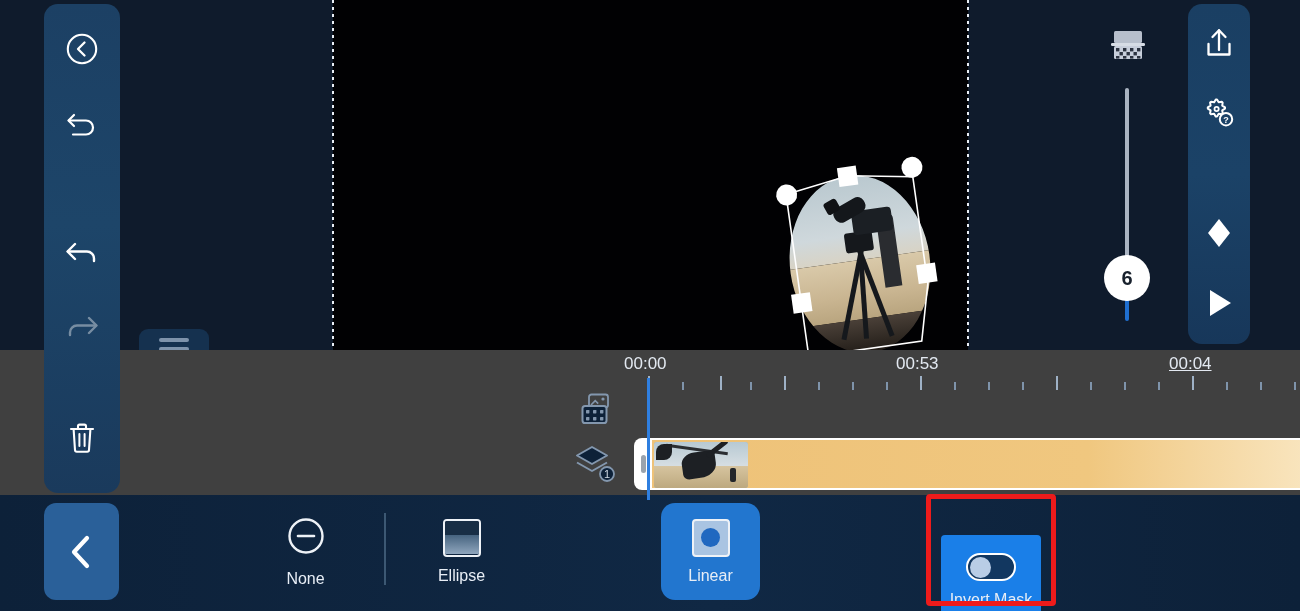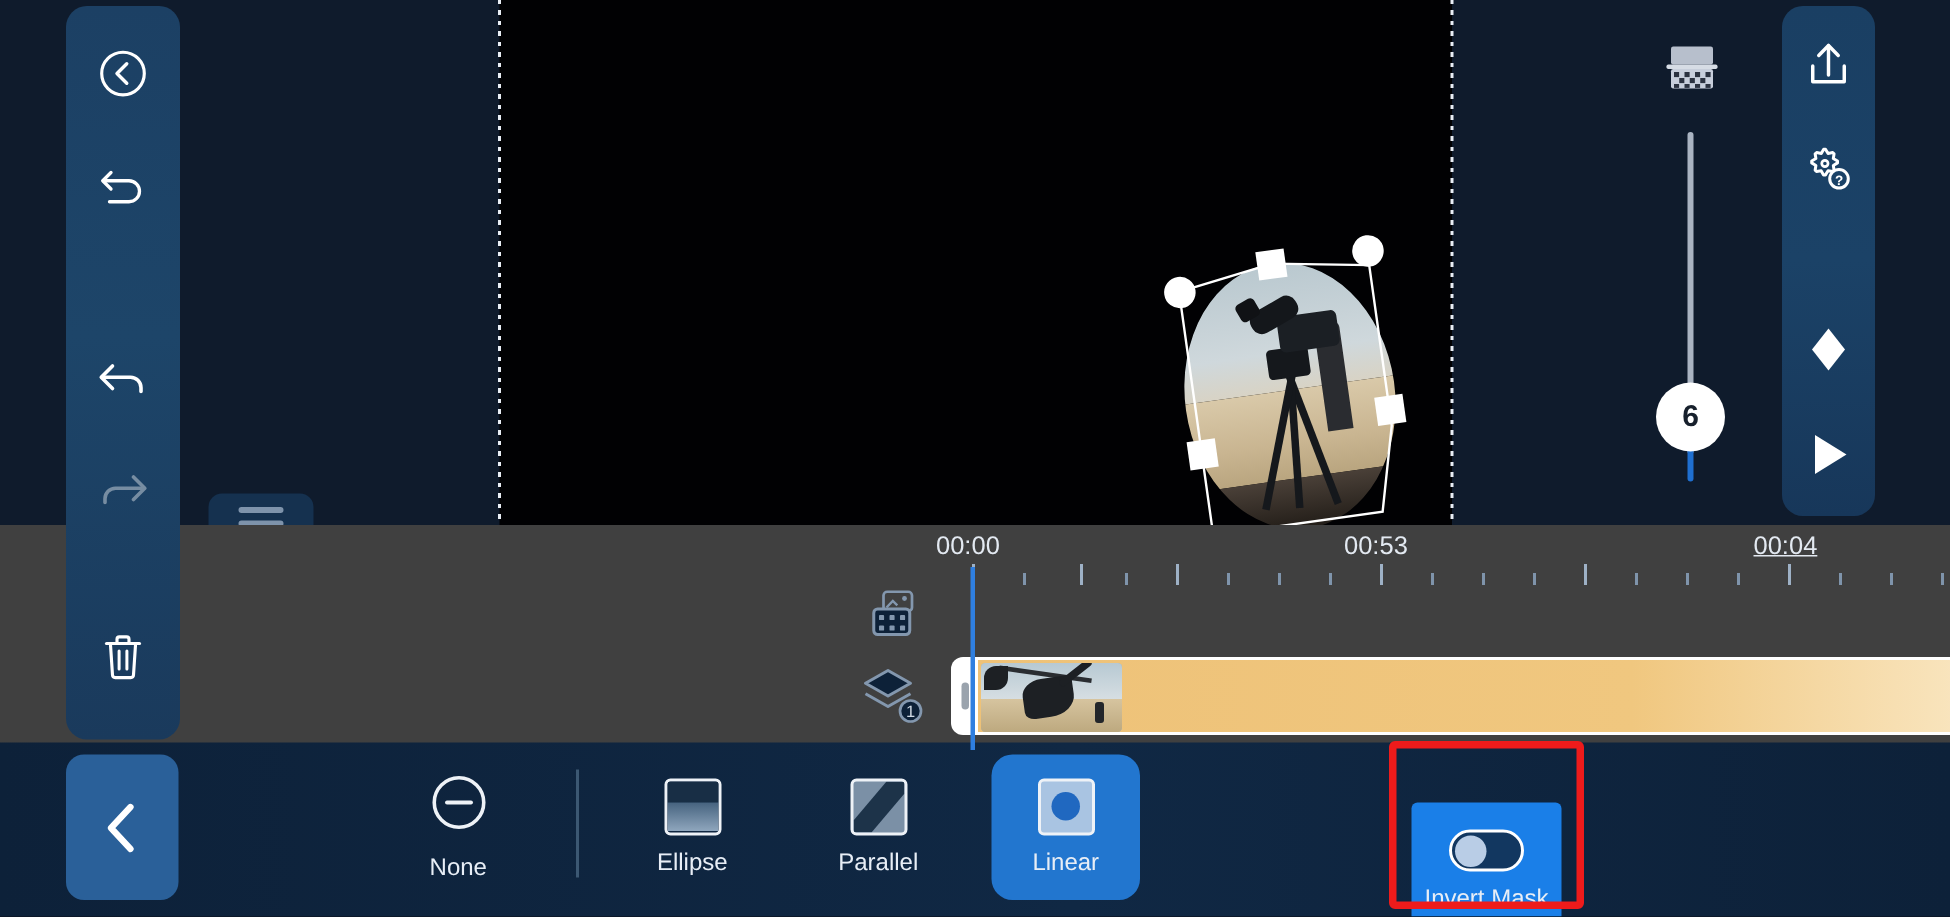--- a/index.html
+++ b/index.html
@@ -526,28 +526,20 @@
 
   <div class="opt" style="left:412px;">
     <div class="sq-icon">
       <div style="position:absolute;left:0;top:0;width:100%;height:44%;background:#182e45;"></div>
       <div style="position:absolute;left:0;top:44%;width:100%;height:56%;
                   background:linear-gradient(to bottom,#46637f,#8fa6bd);"></div>
     </div>
     <div class="lbl">Ellipse</div>
   </div>
 
-  <div class="opt" style="left:536px;">
-    <div class="sq-icon" style="background:#7b90a6;">
-      <svg width="100%" height="100%" viewBox="0 0 34 34" preserveAspectRatio="none">
-        <polygon points="0,26 22,0 34,0 34,8 12,34 0,34" fill="#1d3349"></polygon>
-      </svg>
-    </div>
-    <div class="lbl">Parallel</div>
-  </div>
 
   <div class="opt selected" style="left:661px;">
     <div class="sq-icon" style="background:#a9c4e2;">
       <div style="position:absolute;left:50%;top:50%;width:19px;height:19px;
                   margin:-9.5px 0 0 -9.5px;border-radius:50%;background:#2068c0;"></div>
     </div>
     <div class="lbl">Linear</div>
   </div>
 
 

